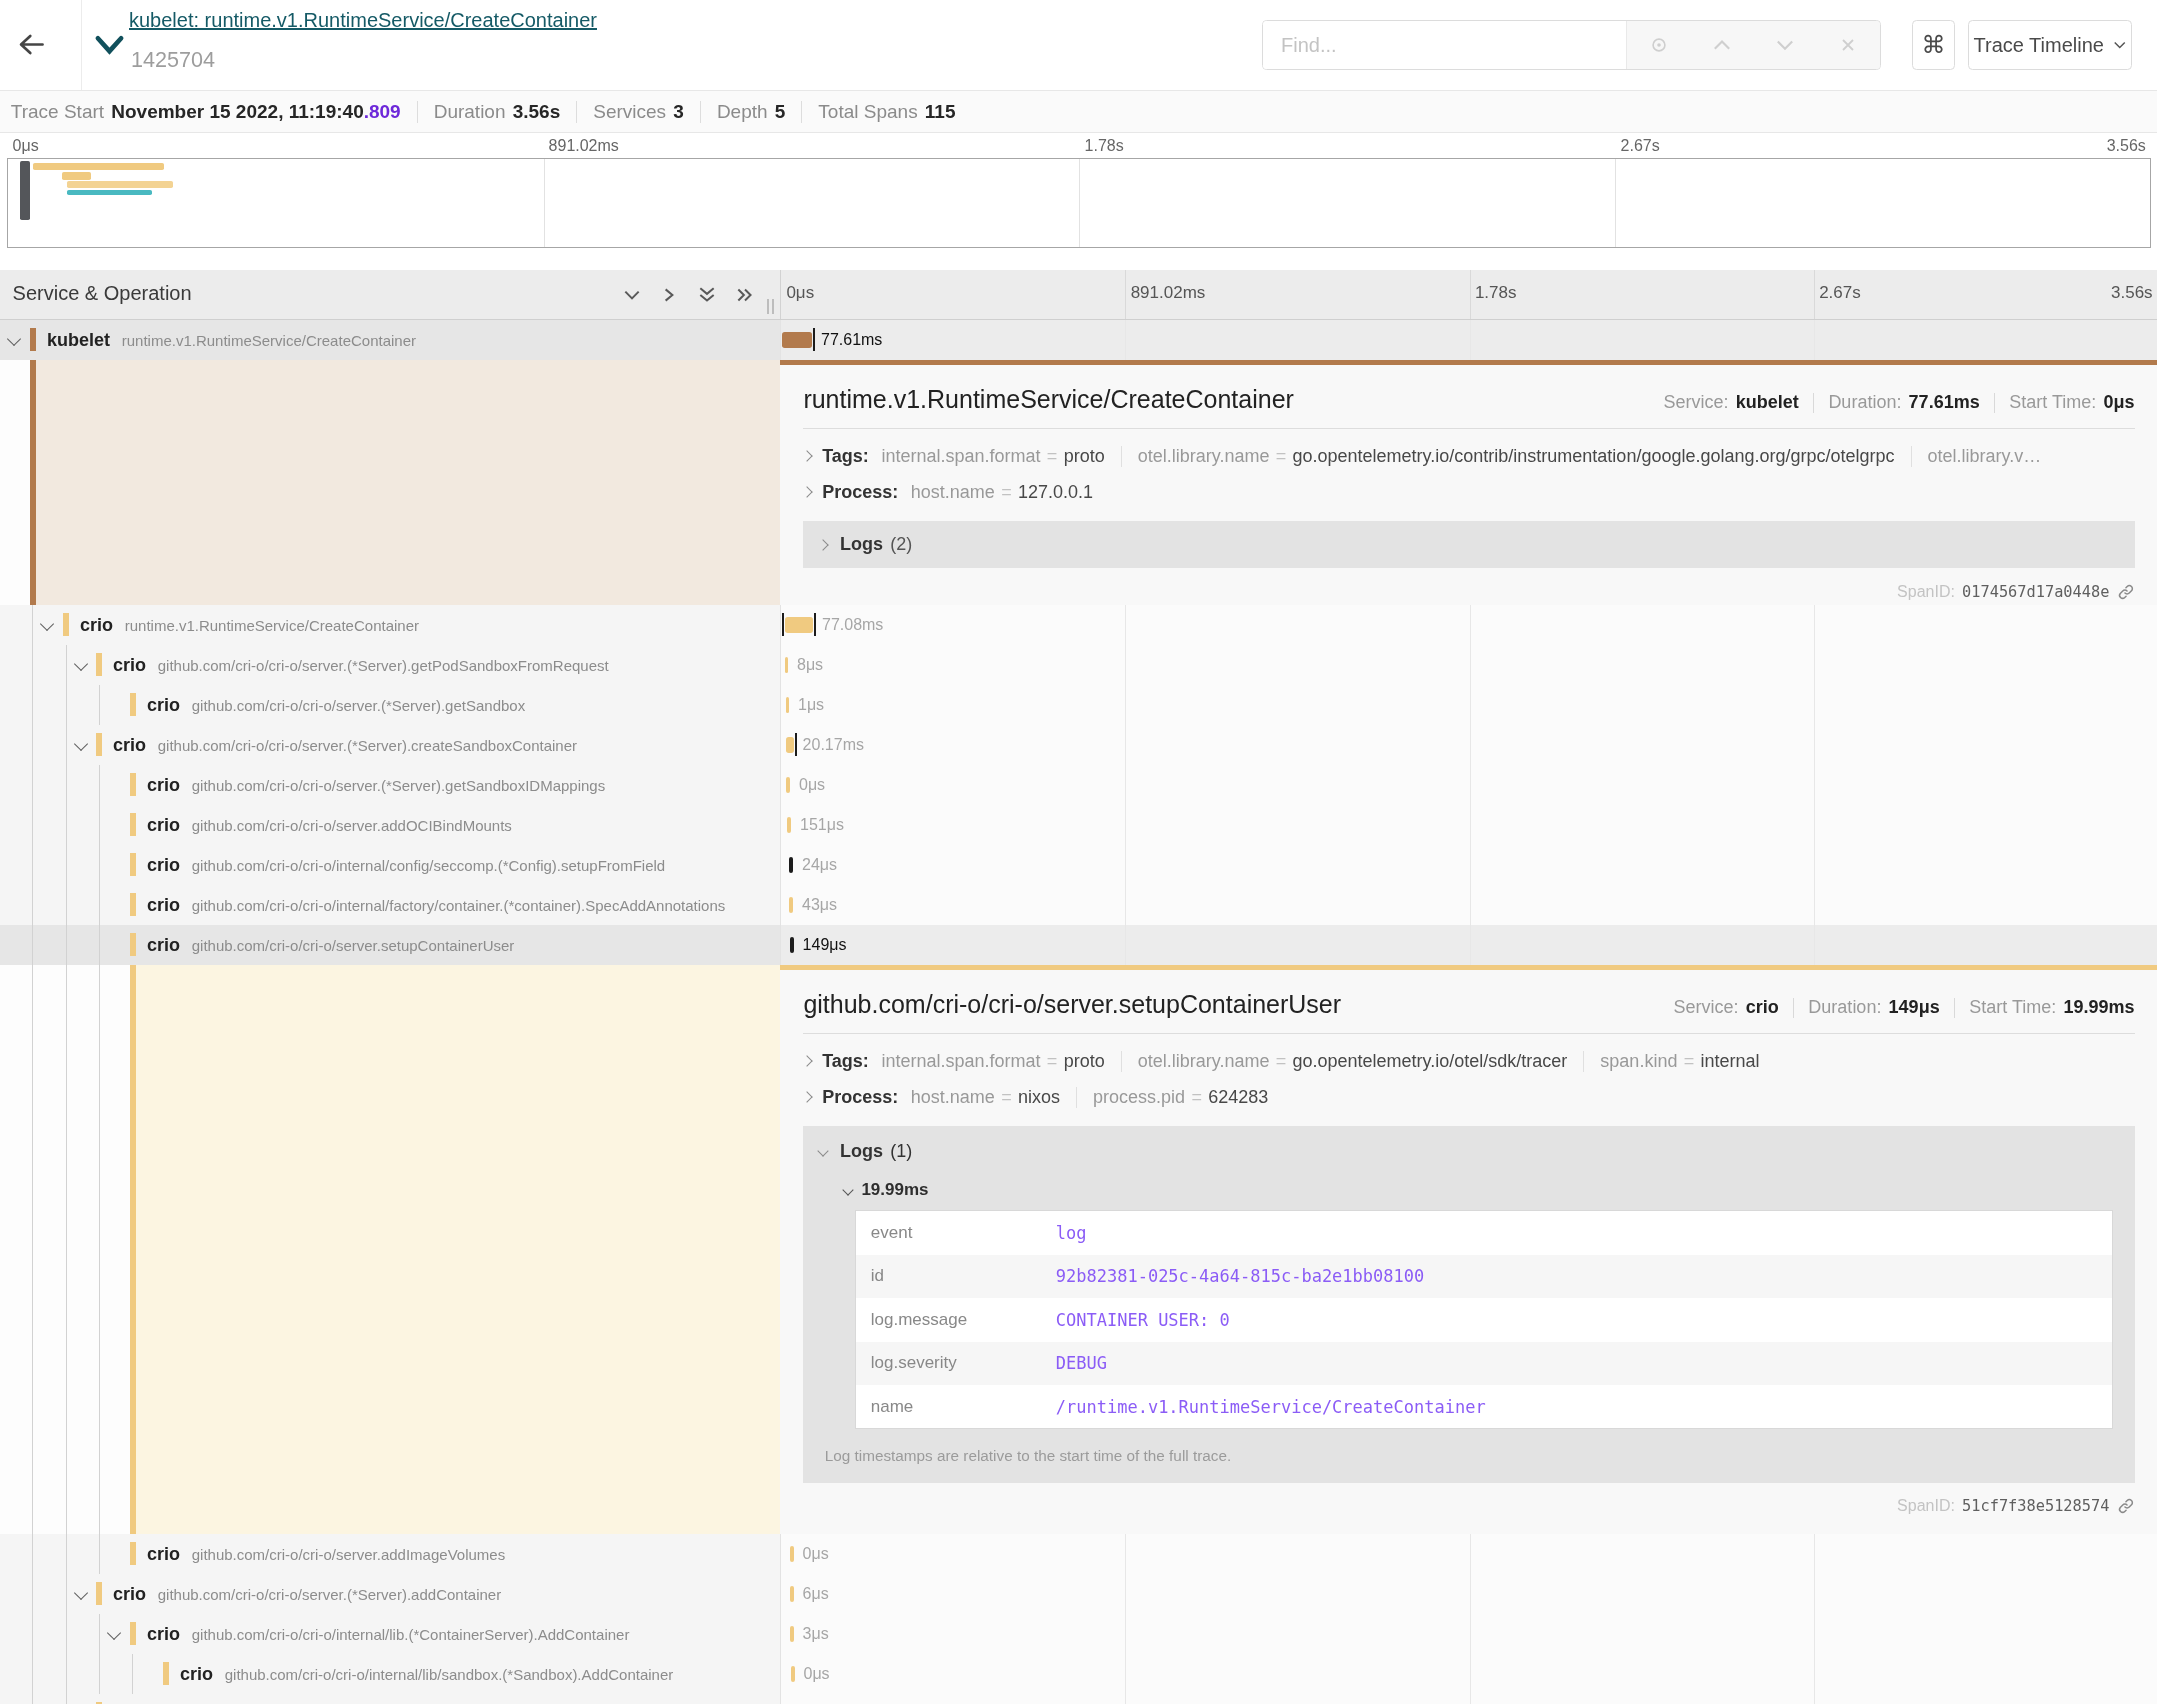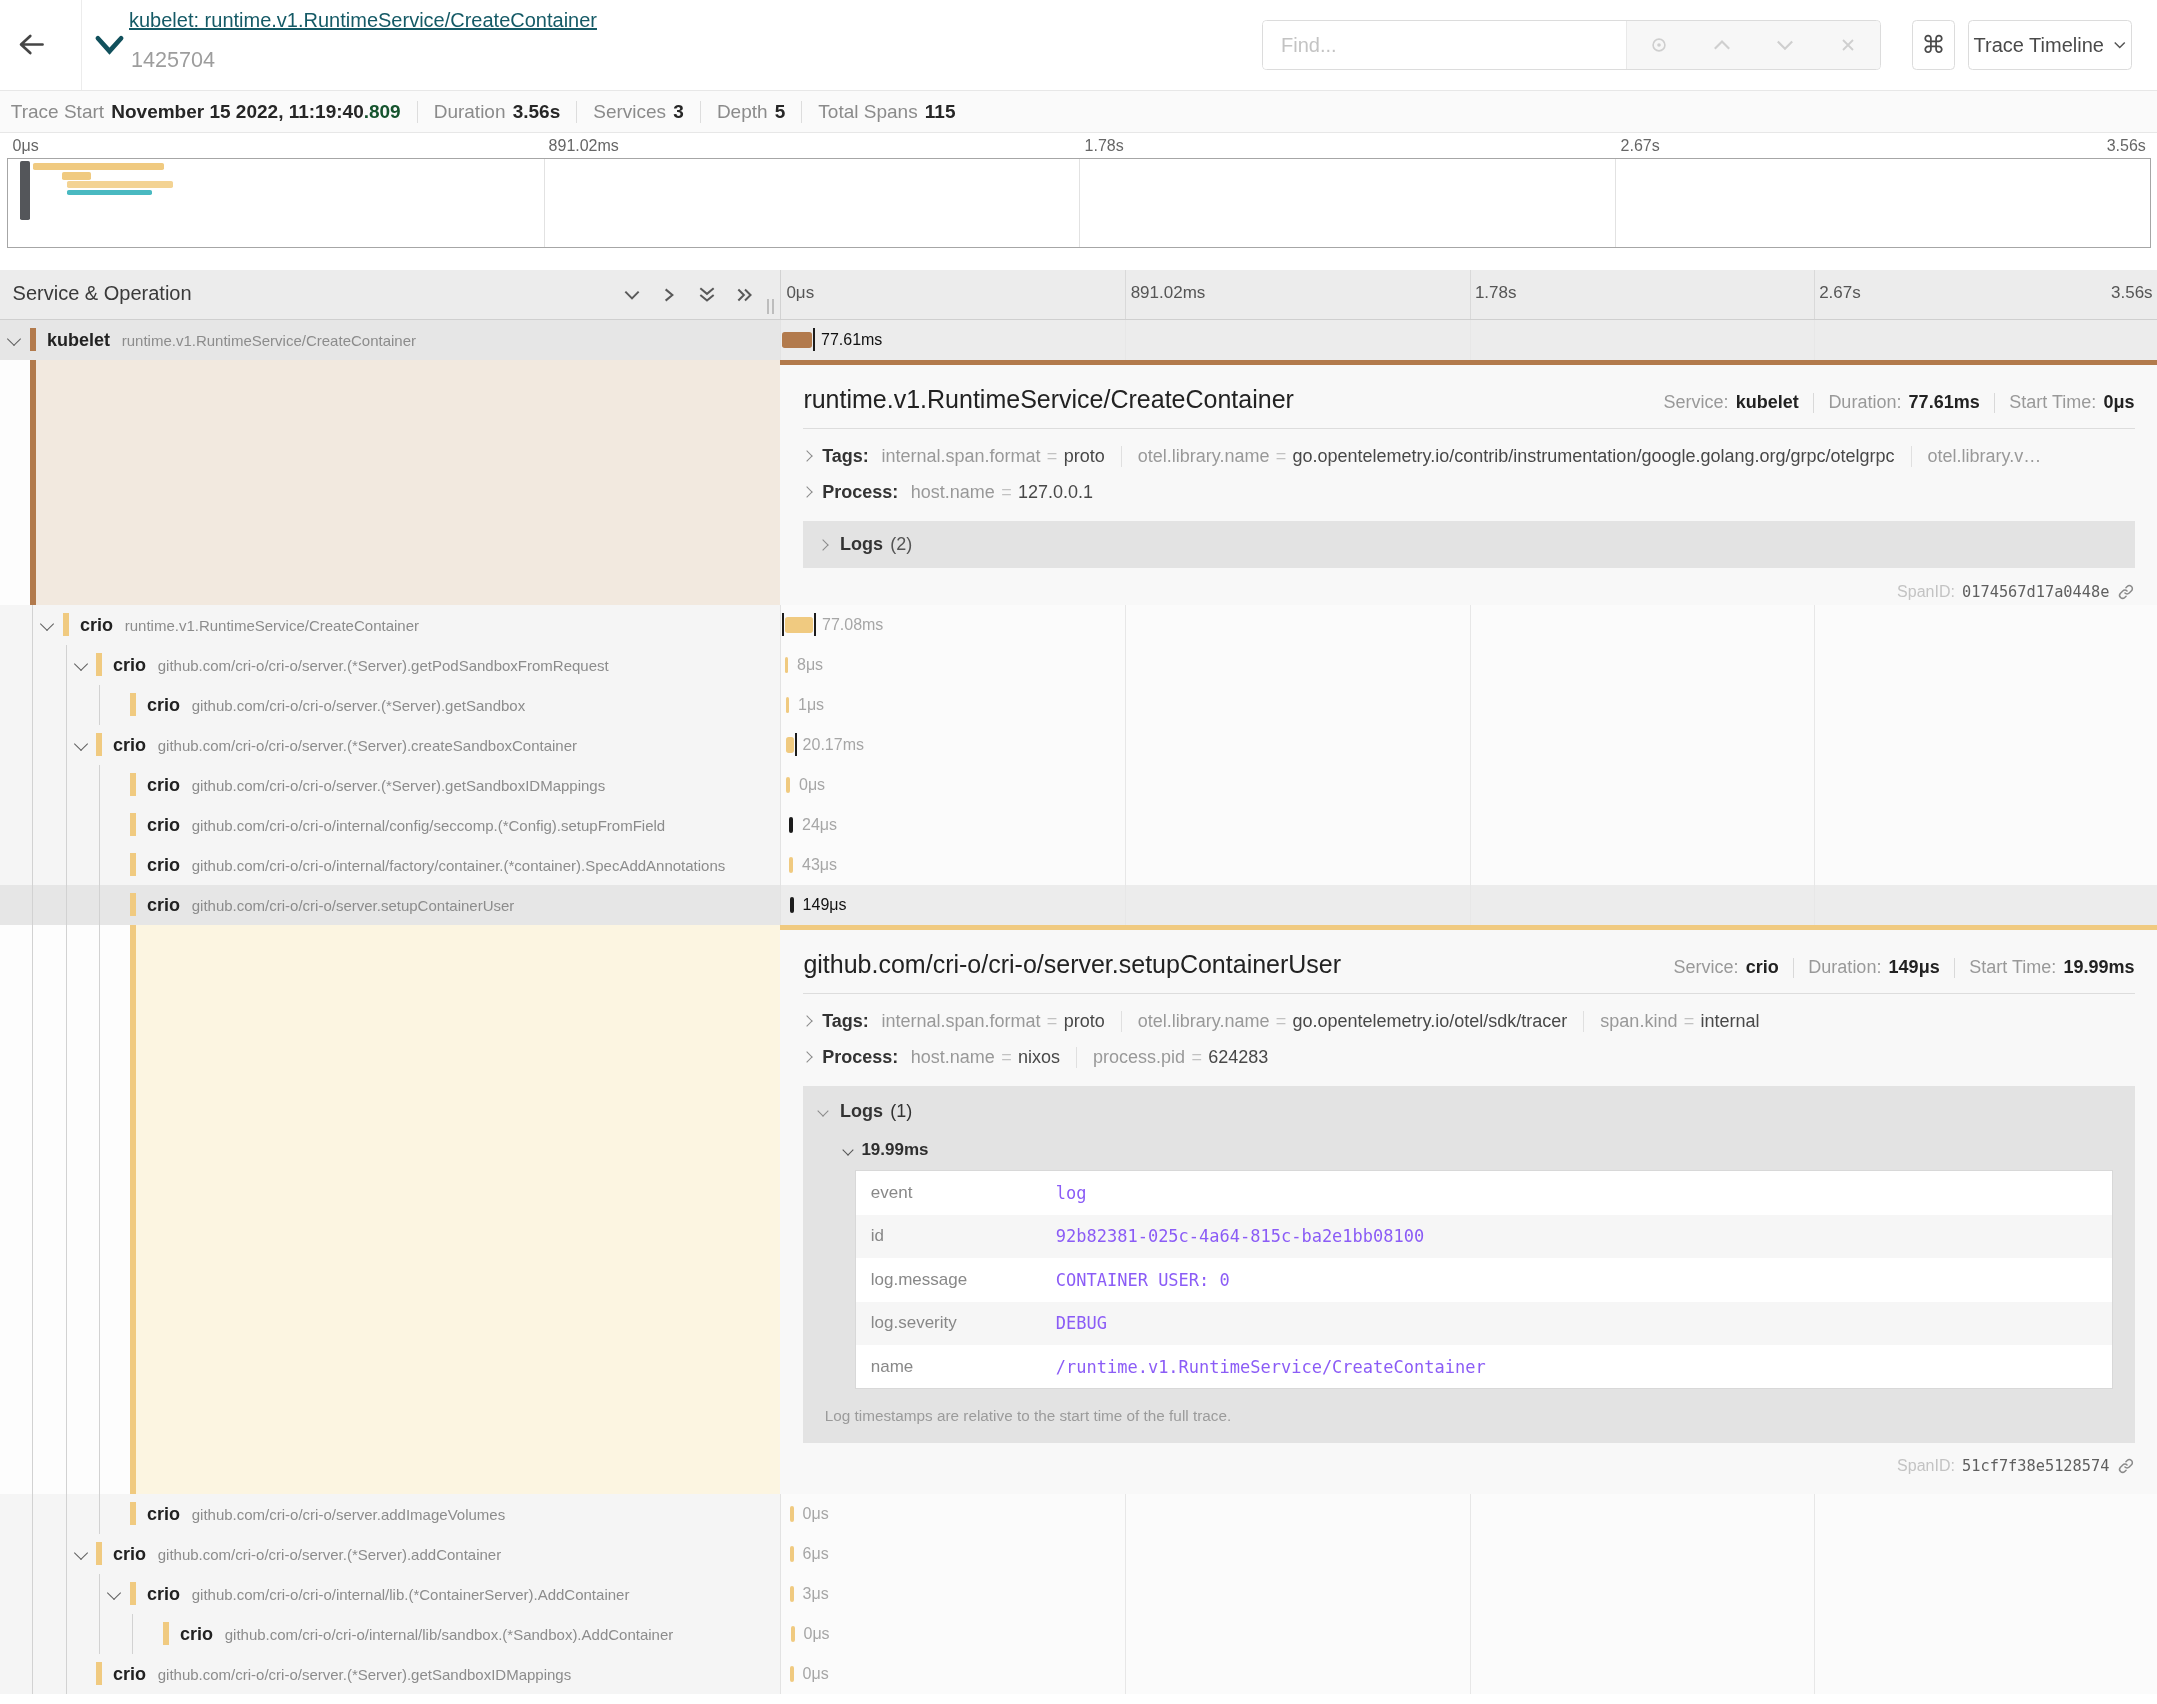--- a/index.html
+++ b/index.html
@@ -23,21 +23,21 @@
            display:flex; align-items:center; justify-content:center; cursor:pointer; }
   #cmd-btn { left:1912px; width:43px; font-size:24px; color:#4a4a4a; }
   #view-btn { left:1968px; width:164px; font-size:20px; color:#4a4a4a; gap:9px; }
 
   
   #metabar { position:absolute; left:0; top:90px; width:2158px; height:43px; background:#fafafa;
              border-top:0.9px solid #e7e7e7; border-bottom:0.9px solid #e7e7e7;
              display:flex; align-items:center; padding-left:10.8px; font-size:19px; }
   .mitem { color:#8b8b8b; white-space:nowrap; }
   .mitem b { color:#262626; margin-left:7.2px; }
-  .mitem .suffix { color:#14532d; font-weight:bold; }
+  .mitem .suffix { color:#6d28d9; font-weight:bold; }
   .mitem + .mitem { border-left:0.9px solid #ddd; padding-left:16px; margin-left:16px; }
 
   
   #mm-labels { position:absolute; left:7.2px; top:137px; width:2144px; height:20px; }
   #mm-labels .tick, #tl-ticks .tick { position:absolute; top:0; font-size:16px; color:#666; white-space:nowrap; }
   #minimap { position:absolute; left:7.2px; top:158px; width:2144px; height:90px; background:#fff;
              border:0.9px solid #a6a6a6; }
   #minimap .gl { position:absolute; top:0; bottom:0; width:0.9px; background:#e2e2e2; }
   .mm-bar { position:absolute; border-radius:1.8px; }
   #mm-handle { position:absolute; left:11.7px; top:1.8px; width:10px; height:59px; background:#54565a; border-radius:1.8px; cursor:ew-resize; }
@@ -357,20 +357,30 @@
         <div class="name-cell"><i class="guide" style="left:32px"></i><i class="guide" style="left:66px"></i><i class="guide" style="left:99px"></i><span class="accent" style="left:130px;background:#f0ca80"></span><span class="ntext" style="padding-left:147px"><b class="svc">crio</b><span class="op">github.com/cri-o/cri-o/server.(*Server).getSandboxIDMappings</span></span></div>
         <div class="tl-cell">
           <i class="gl" style="left:25%"></i>
           <i class="gl" style="left:50%"></i>
           <i class="gl" style="left:75%"></i>
           <span class="bar" style="left:5.4px;width:3.6px;background:#f0ca80"></span>
           <span class="dur" style="left:18px">0μs</span>
         </div>
       </div>
       <div class="row">
+        <div class="name-cell"><i class="guide" style="left:32px"></i><i class="guide" style="left:66px"></i><i class="guide" style="left:99px"></i><span class="accent" style="left:130px;background:#f0ca80"></span><span class="ntext" style="padding-left:147px"><b class="svc">crio</b><span class="op">github.com/cri-o/cri-o/server.addOCIBindMounts</span></span></div>
+        <div class="tl-cell">
+          <i class="gl" style="left:25%"></i>
+          <i class="gl" style="left:50%"></i>
+          <i class="gl" style="left:75%"></i>
+          <span class="bar" style="left:6.3px;width:3.6px;background:#f0ca80"></span>
+          <span class="dur" style="left:19px">151μs</span>
+        </div>
+      </div>
+      <div class="row">
         <div class="name-cell"><i class="guide" style="left:32px"></i><i class="guide" style="left:66px"></i><i class="guide" style="left:99px"></i><span class="accent" style="left:130px;background:#f0ca80"></span><span class="ntext" style="padding-left:147px"><b class="svc">crio</b><span class="op">github.com/cri-o/cri-o/internal/config/seccomp.(*Config).setupFromField</span></span></div>
         <div class="tl-cell">
           <i class="gl" style="left:25%"></i>
           <i class="gl" style="left:50%"></i>
           <i class="gl" style="left:75%"></i>
           <span class="bar" style="left:8px;width:3.6px;background:#1c1c1c"></span>
           <span class="dur" style="left:21px">24μs</span>
         </div>
       </div>
       <div class="row">

